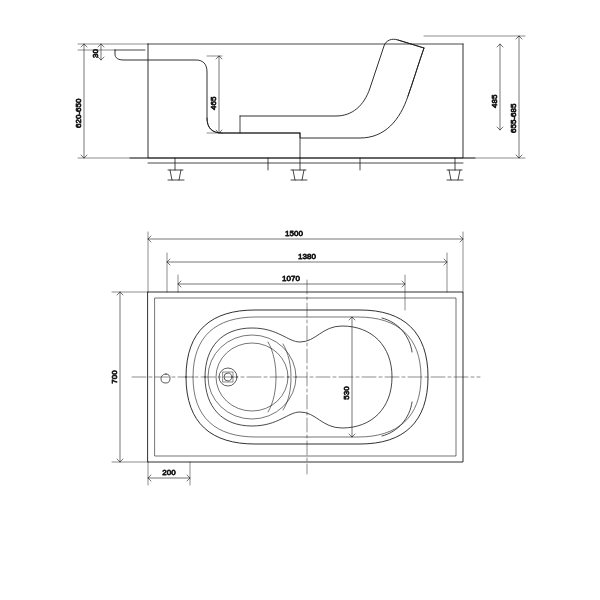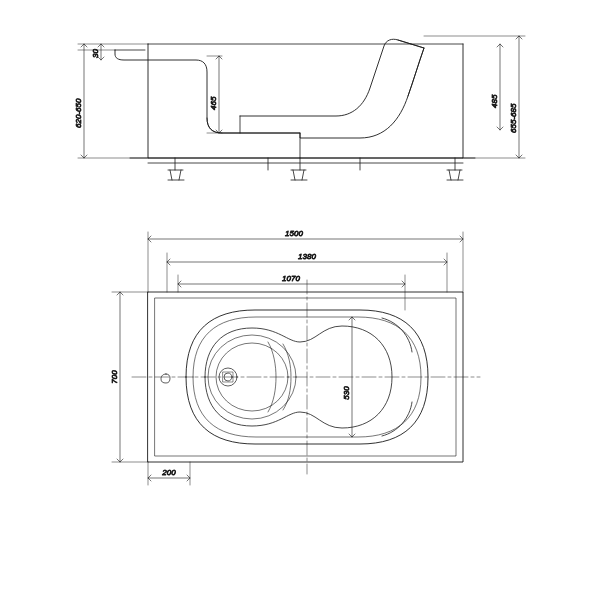--- a/index.html
+++ b/index.html
@@ -12,21 +12,20 @@
     height: 600px;
     font-family: "Liberation Sans", sans-serif;
     color: #1a1a1a;
     overflow: hidden;
   }
   #sheet {
     position: relative;
     width: 600px;
     height: 600px;
     background: #ffffff;
-    font-style: italic;
   }
   svg.drawing {
     position: absolute;
     left: 0;
     top: 0;
     width: 600px;
     height: 600px;
   }
   .dimtext {
     font-family: "Liberation Sans", sans-serif;

